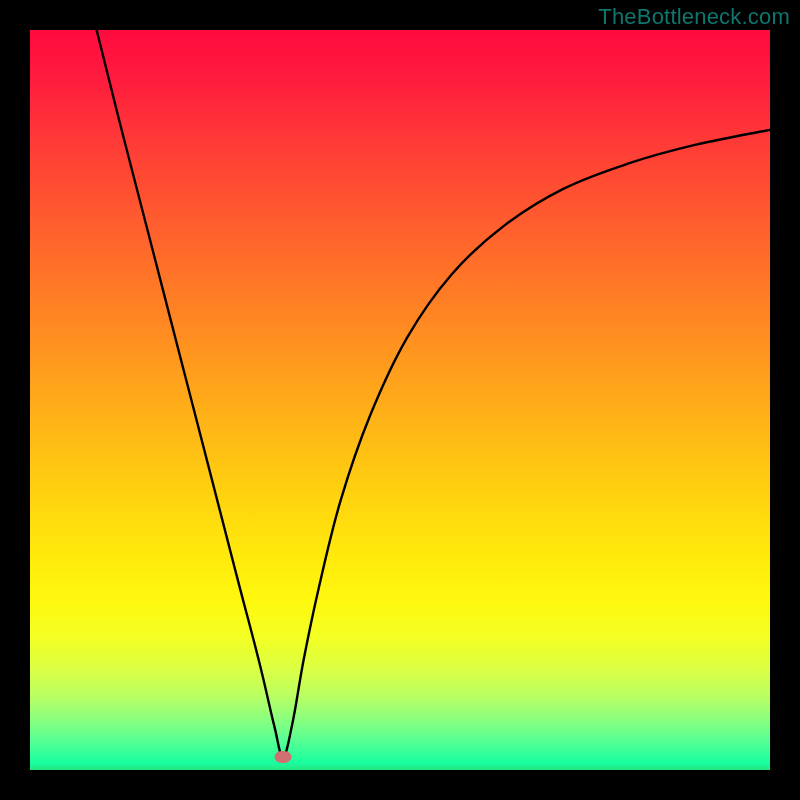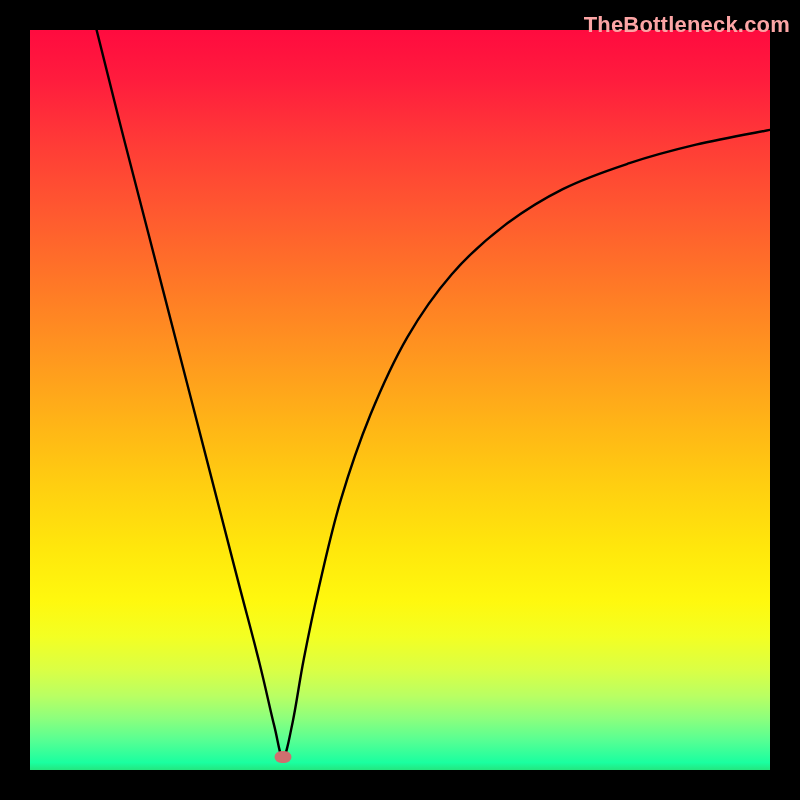--- a/index.html
+++ b/index.html
@@ -14,26 +14,25 @@
   .frame {
     position: relative;
     width: 800px;
     height: 800px;
     background: #000;
   }
   .watermark {
     position: absolute;
     top: 4px;
     right: 10px;
-    color: #fca5a5;
+    color: #0f766e;
     font-size: 22px;
-    font-weight: 700;
+    font-weight: 400;
     letter-spacing: 0.2px;
     z-index: 10;
-    margin-top: 8px;
   }
   .plot-area {
     position: absolute;
     left: 30px;
     top: 30px;
     width: 740px;
     height: 740px;
     overflow: hidden;
   }
   .gradient {

